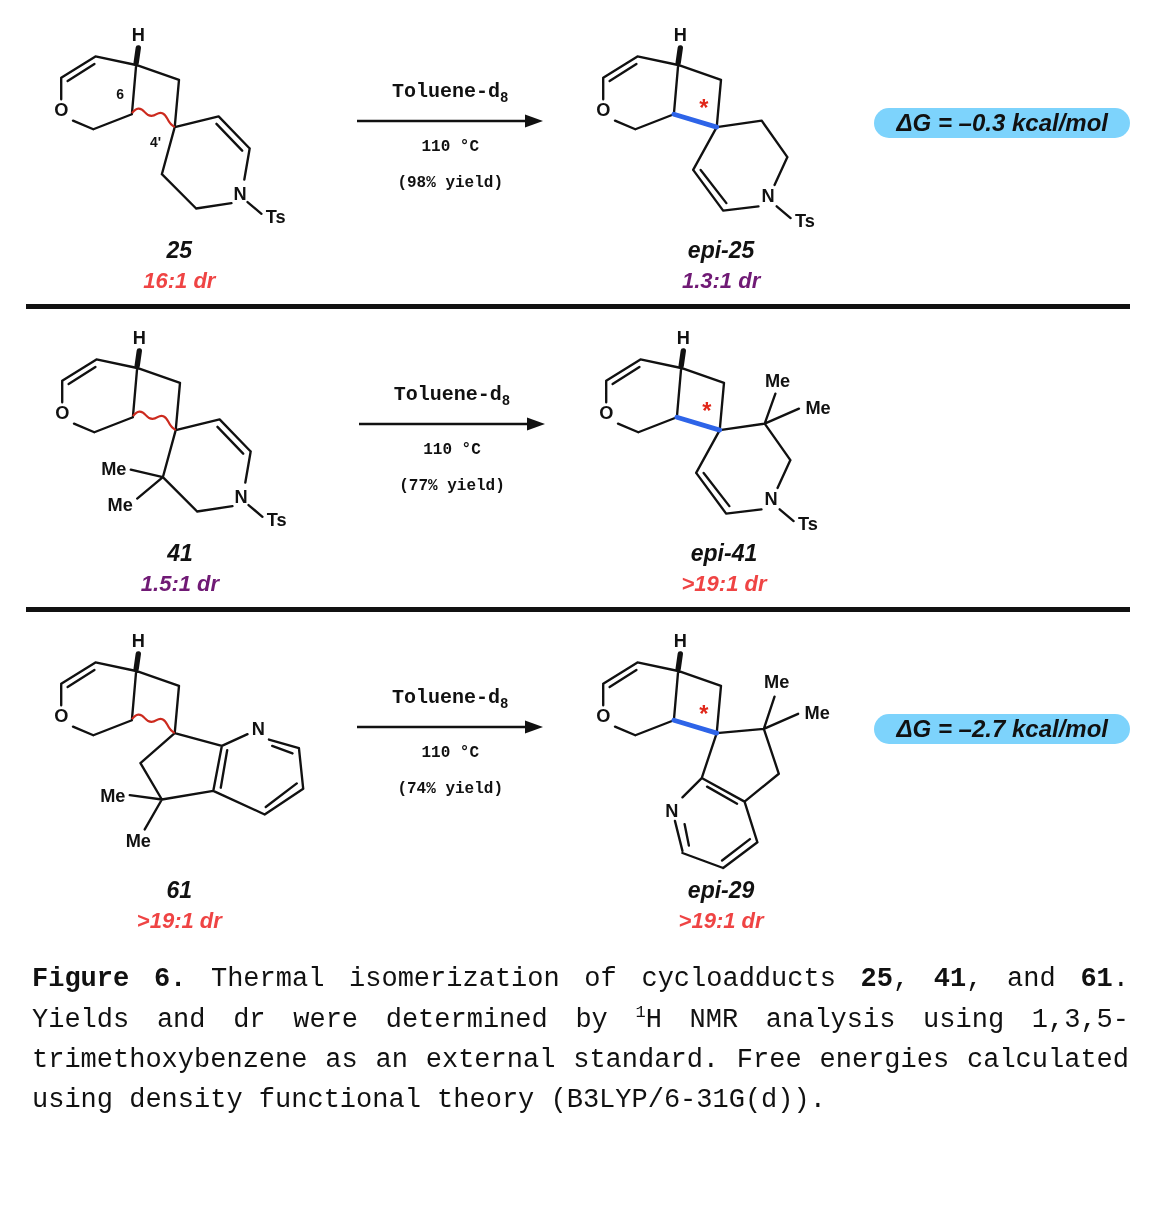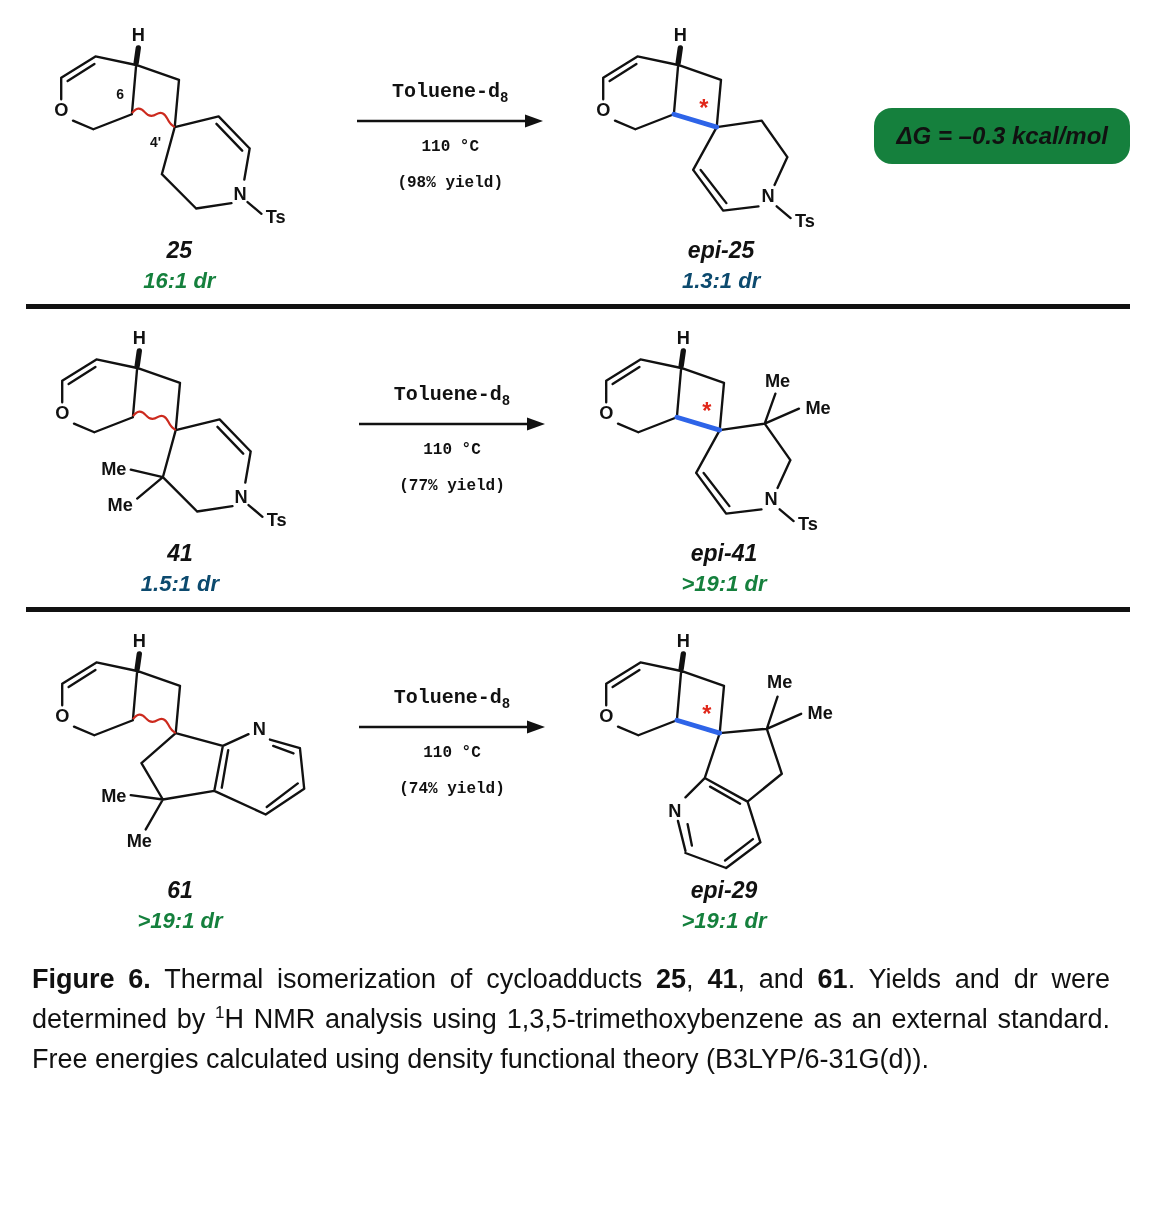--- a/index.html
+++ b/index.html
@@ -4,34 +4,34 @@
 <title>Figure 6</title>
 <style>
   html,body{margin:0;padding:0;background:#ffffff;}
   body{width:1156px;font-family:"Liberation Sans",sans-serif;color:#111;}
   .page{width:1156px;box-sizing:border-box;padding:10px 26px 18px 26px;}
   .row{display:flex;align-items:flex-start;padding-top:10px;}
   .struct-col{width:308px;display:flex;flex-direction:column;align-items:center;}
   .struct-col svg{display:block;}
   .arrow-col{width:236px;display:flex;flex-direction:column;align-items:center;margin-top:60px;font-family:Liberation Mono, monospace;}
   .dg-col{flex:1;display:flex;justify-content:center;margin-top:88px;}
-  .dg-box{background:#15803d;border-radius:18px;padding:14px 22px;
+  .dg-box{background:#7dd3fc;border-radius:18px;padding:1px 22px;
           font-weight:bold;font-style:italic;font-size:24px;white-space:nowrap;}
   .cmpd{font-weight:bold;font-style:italic;font-size:23px;margin-top:-40px;}
   .row-61 .cmpd{margin-top:-6px;}
   .dr{font-weight:bold;font-style:italic;font-size:22px;margin-top:4px;}
-  .dr-blue{color:#15803d;}
-  .dr-red{color:#0c4a6e;}
+  .dr-blue{color:#ef4444;}
+  .dr-red{color:#701a75;}
   .cond-solvent{font-weight:bold;font-size:20px;margin-bottom:7px;}
   .cond-solvent sub{font-size:14px;}
   .cond-temp{font-weight:bold;font-size:16px;margin-top:9px;}
   .cond-yield{font-weight:bold;font-size:16px;margin-top:18px;}
   .divider{height:5px;background:#111;margin:10px 0 4px 0;}
-  .caption{font-family:Liberation Sans, sans-serif;font-size:27px;line-height:1.48;
-           text-align:justify;margin:26px 20px 0 6px;}
+  .caption{font-family:Liberation Mono, monospace;font-size:27px;line-height:1.48;
+           text-align:justify;margin:26px 1px 0 6px;}
   .caption b{font-weight:bold;}
   .caption sup{font-size:17px;}
   text{font-family:"Liberation Sans",sans-serif;font-weight:bold;font-size:17px;fill:#111;}
   text.small{font-size:13px;font-weight:bold;}
   text.star{font-size:22px;fill:#e0271a;}
 </style>
 </head>
 <body>
 
 <div class="page">
@@ -182,17 +182,20 @@
         <text x="102" y="20" text-anchor="middle">H</text>
         <text x="30" y="90" text-anchor="middle">O</text>
         <text x="192" y="58" text-anchor="middle">Me</text>
         <text x="218" y="87" text-anchor="start">Me</text>
         <text x="94" y="178" text-anchor="middle">N</text>
       </svg>
       <div class="cmpd">epi-29</div>
       <div class="dr dr-blue">&gt;19:1 dr</div>
     </div>
 
+    <div class="dg-col">
+      <div class="dg-box">ΔG = –2.7 kcal/mol</div>
+    </div>
   </section>
 
   <p class="caption"><b>Figure 6.</b><span> Thermal isomerization of cycloadducts </span><b>25</b><span>, </span><b>41</b><span>, and </span><b>61</b><span>. Yields and dr were determined by </span><sup>1</sup><span>H NMR analysis using 1,3,5-trimethoxybenzene as an external standard. Free energies calculated using density functional theory (B3LYP/6-31G(d)).</span></p>
 
 </div>
 
 </body></html>

